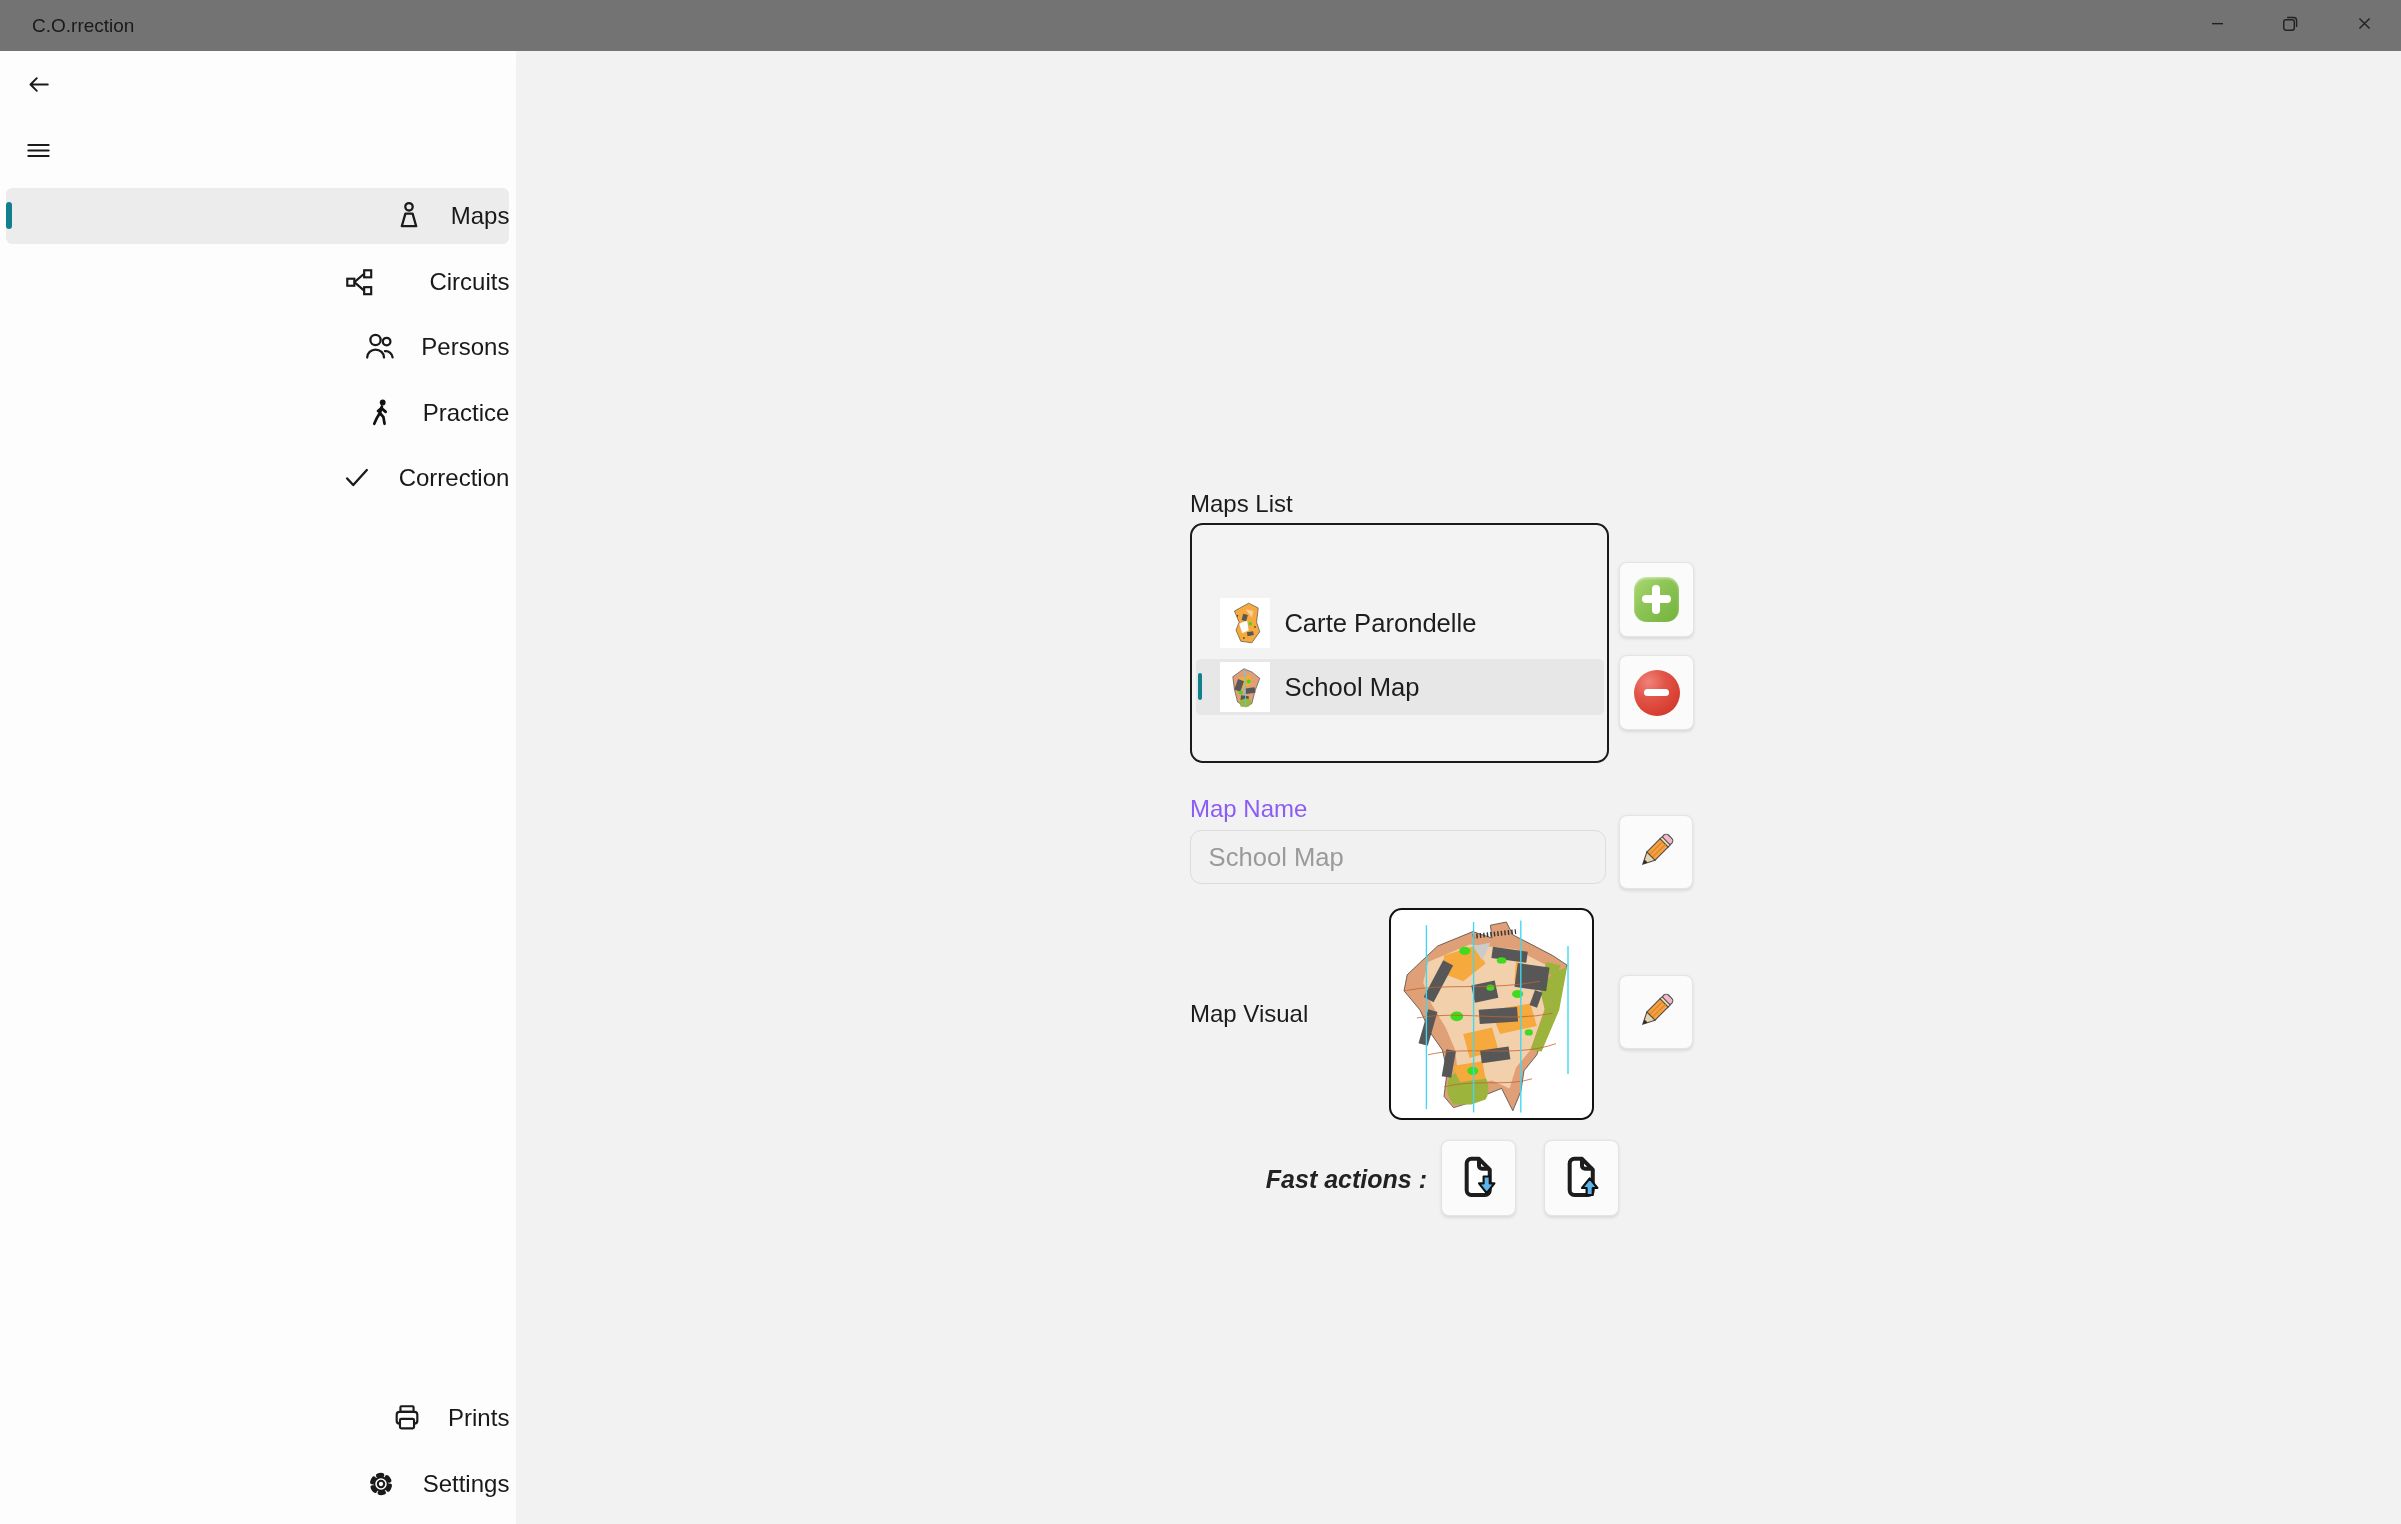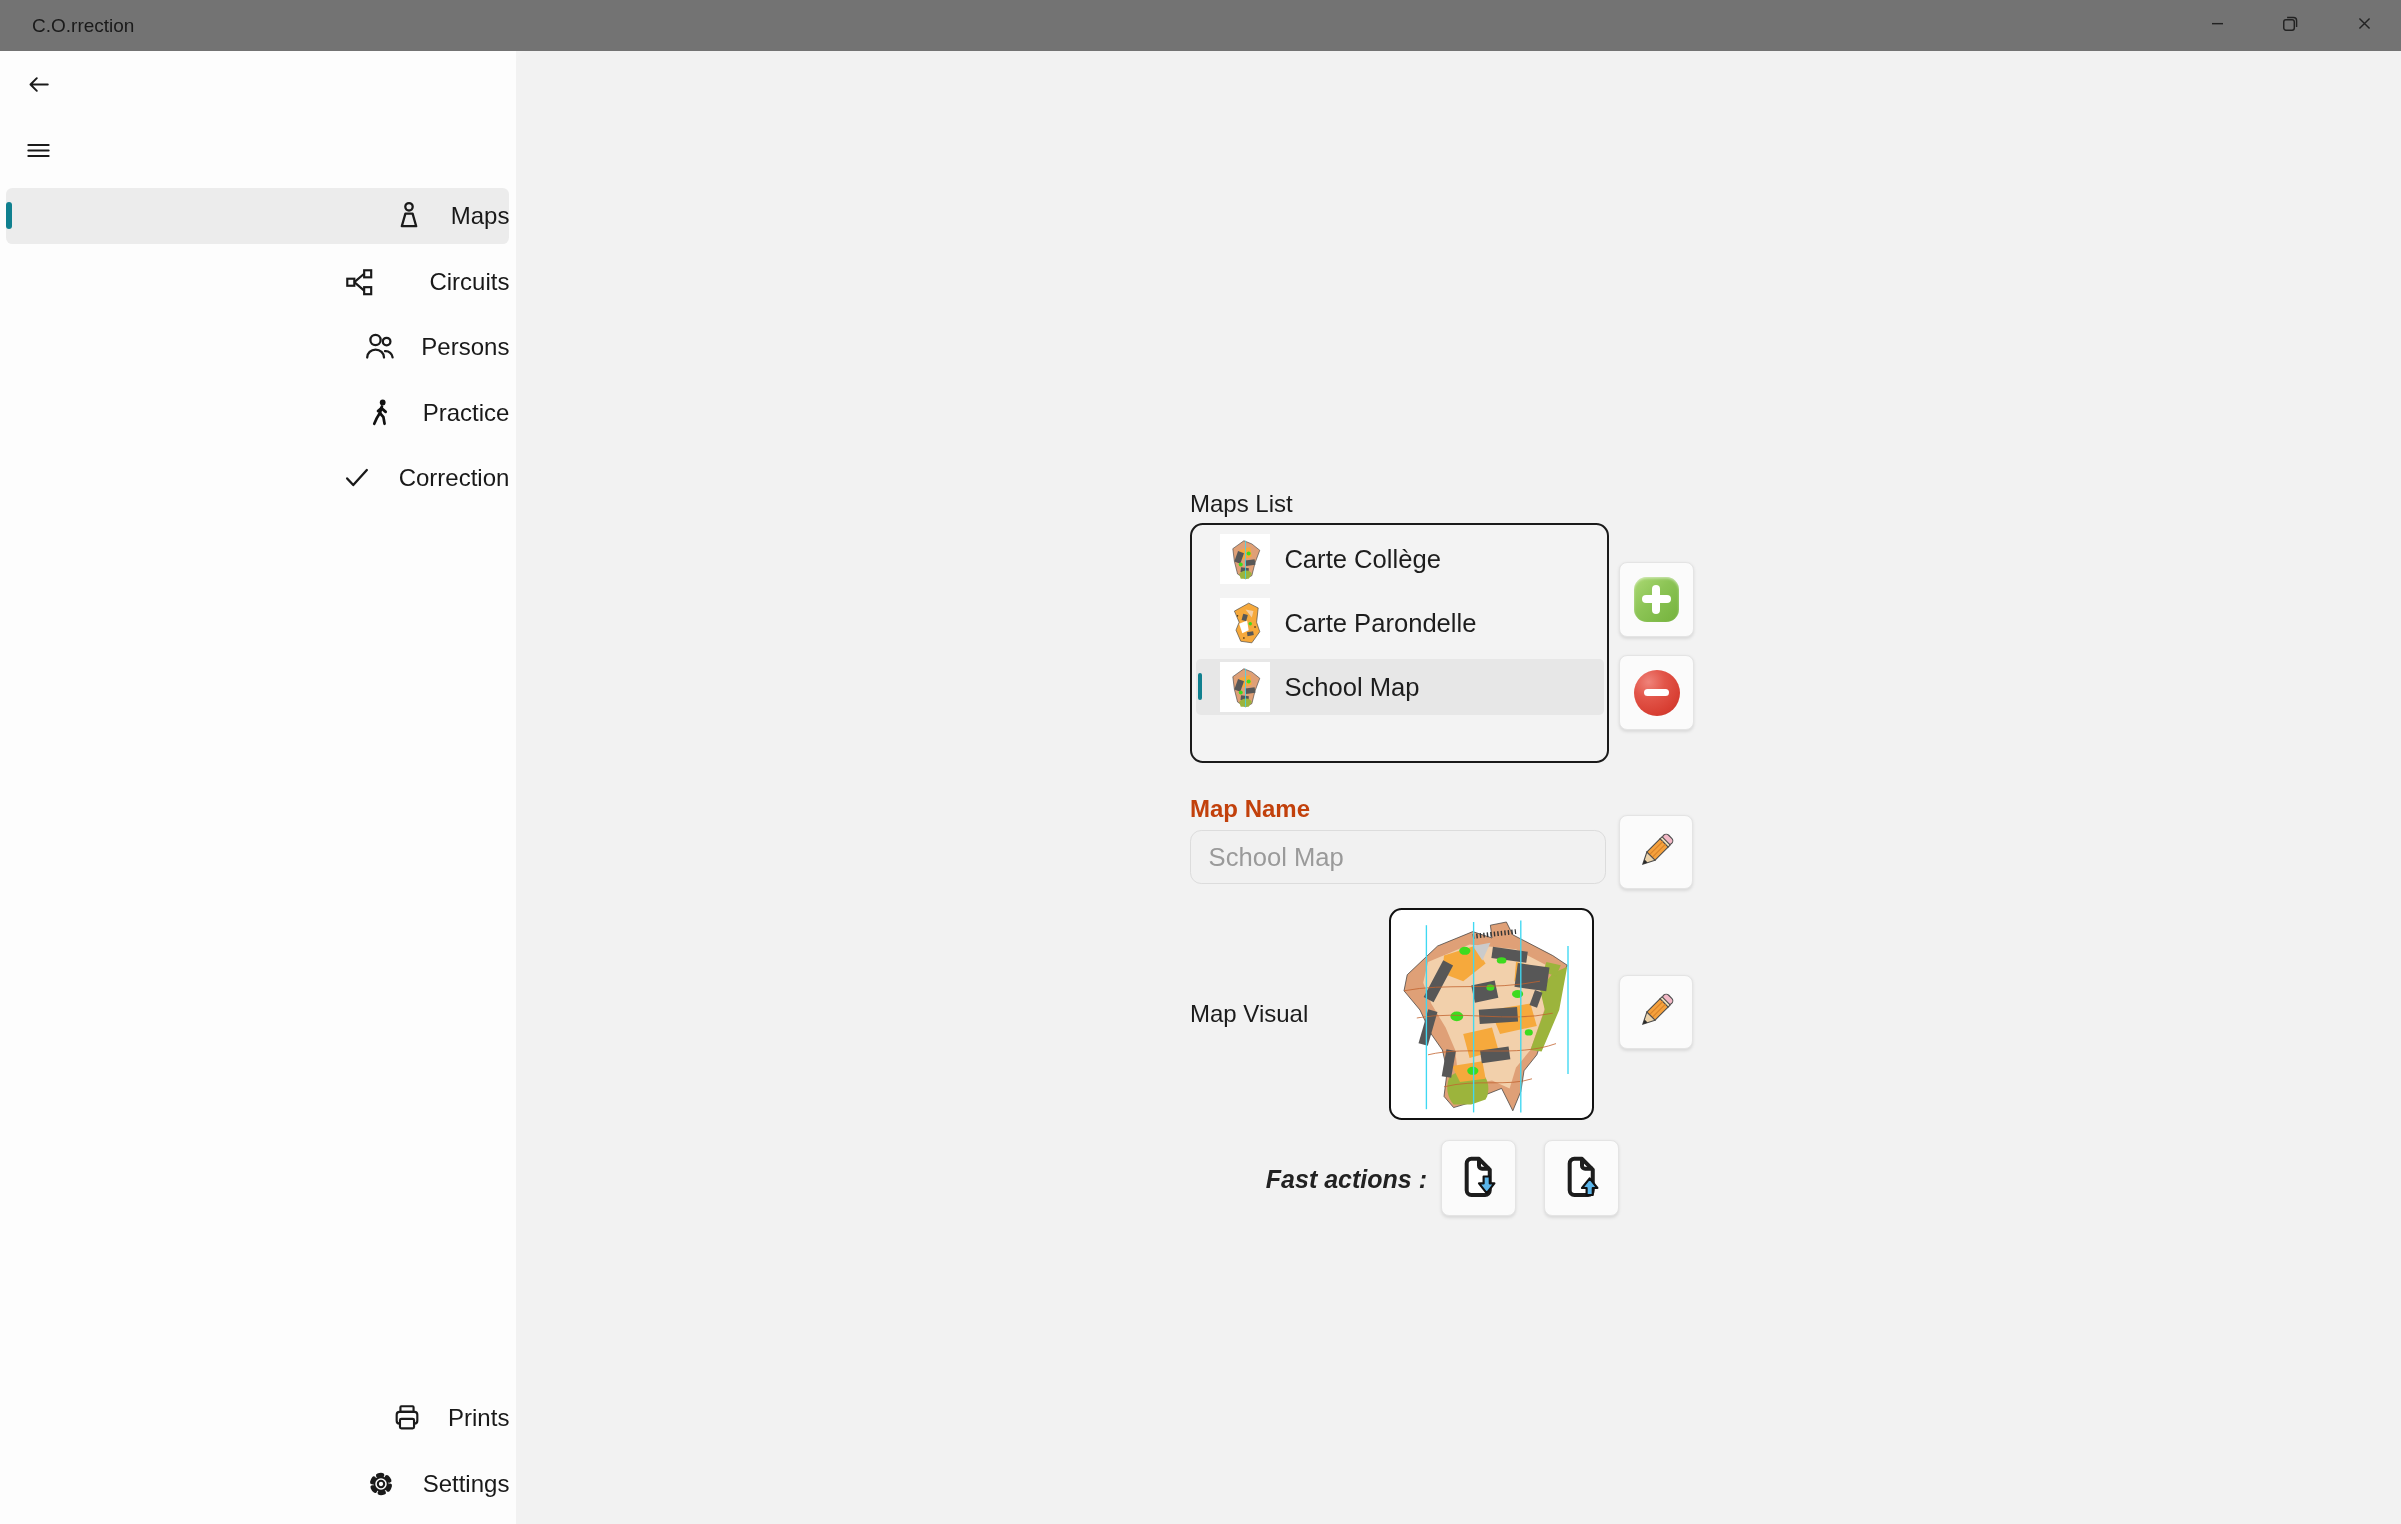--- a/index.html
+++ b/index.html
@@ -36,21 +36,21 @@
   .content {
     position:absolute; left:516px; top:51px; width:1886px; height:1473px;
     background:#f2f2f2; border-top-left-radius:12.8px;
   }
   .page-title { position:absolute; left:504px; top:333px; width:672px; text-align:center; }
   .page-title span {
     display:inline-block; white-space:nowrap; font-weight:700; font-size:61px; color:#1b1b1b;
     transform:scaleX(0.72); transform-origin:50% 50%; letter-spacing:-0.8px;
   }
   .field-label { position:absolute; font-size:24px; color:#1c1c1c; }
-  .field-label.muted { color:#c2410c;font-weight:bold; }
+  .field-label.muted { color:#8b5cf6; }
 
   .listbox {
     position:absolute; left:674px; top:472px; width:419px; height:240px;
     background:#f3f3f3; border:2px solid #1a1a1a; border-radius:12.8px;
   }
   .list-row {
     position:absolute; left:4px; width:408px; height:56px;
     display:flex; align-items:center; border-radius:4.8px;
   }
   .list-row.selected { background:#e7e7e7; }
@@ -223,37 +223,20 @@
     <span class="nlabel">Prints</span>
   </div>
 </div>
 
 <div class="content">
 
 
   <div class="field-label" style="left:674px; top:439px;">Maps List</div>
 
   <div class="listbox">
-    <div class="list-row" style="top:6.4px;">
-      <span class="thumb">
-        <svg viewBox="0 0 44 58">
-          <rect width="44" height="58" fill="#fff"></rect>
-          <path d="M6 16 L20 6 L30 10 L40 18 L34 34 L30 50 L22 54 L12 48 L8 32 Z" fill="#dfa077" stroke="#444" stroke-width="0.8"></path>
-          <path d="M14 18 L28 14 L30 26 L18 30 Z" fill="#f6a93c"></path>
-          <rect x="10" y="20" width="8" height="14" fill="#575757" transform="rotate(20 14 27)"></rect>
-          <rect x="22" y="30" width="12" height="7" fill="#575757" transform="rotate(-8 28 33)"></rect>
-          <rect x="16" y="40" width="10" height="6" fill="#575757" transform="rotate(6 21 43)"></rect>
-          <circle cx="26" cy="22" r="2.5" fill="#3edb1f"></circle>
-            <circle cx="16" cy="36" r="2.5" fill="#3edb1f"></circle>
-          <path d="M14 48 C18 42 28 42 30 48 L26 54 L16 54 Z" fill="#9cb43c"></path>
-          <path d="M22 6 V54" stroke="#3fd8f2" stroke-width="1"></path>
-        </svg>
-      </span>
-      <span class="row-label">Carte Collège</span>
-    </div>
 
     <div class="list-row" style="top:70px;">
       <span class="thumb">
         <svg viewBox="0 0 44 58">
           <rect width="44" height="58" fill="#fff"></rect>
           <path d="M8 14 L26 4 L38 10 L36 28 L40 40 L30 54 L16 52 L10 38 L14 28 Z" fill="#f6a93c" stroke="#444" stroke-width="0.8"></path>
           <path d="M14 30 L24 26 L26 38 L18 42 Z" fill="#ffffff"></path>
           <path d="M22 12 L32 14 L30 22 Z" fill="#f3d0a8"></path>
           <rect x="18" y="18" width="6" height="8" fill="#575757" transform="rotate(15 21 22)"></rect>
           <rect x="24" y="40" width="8" height="5" fill="#575757" transform="rotate(-10 28 42)"></rect>

